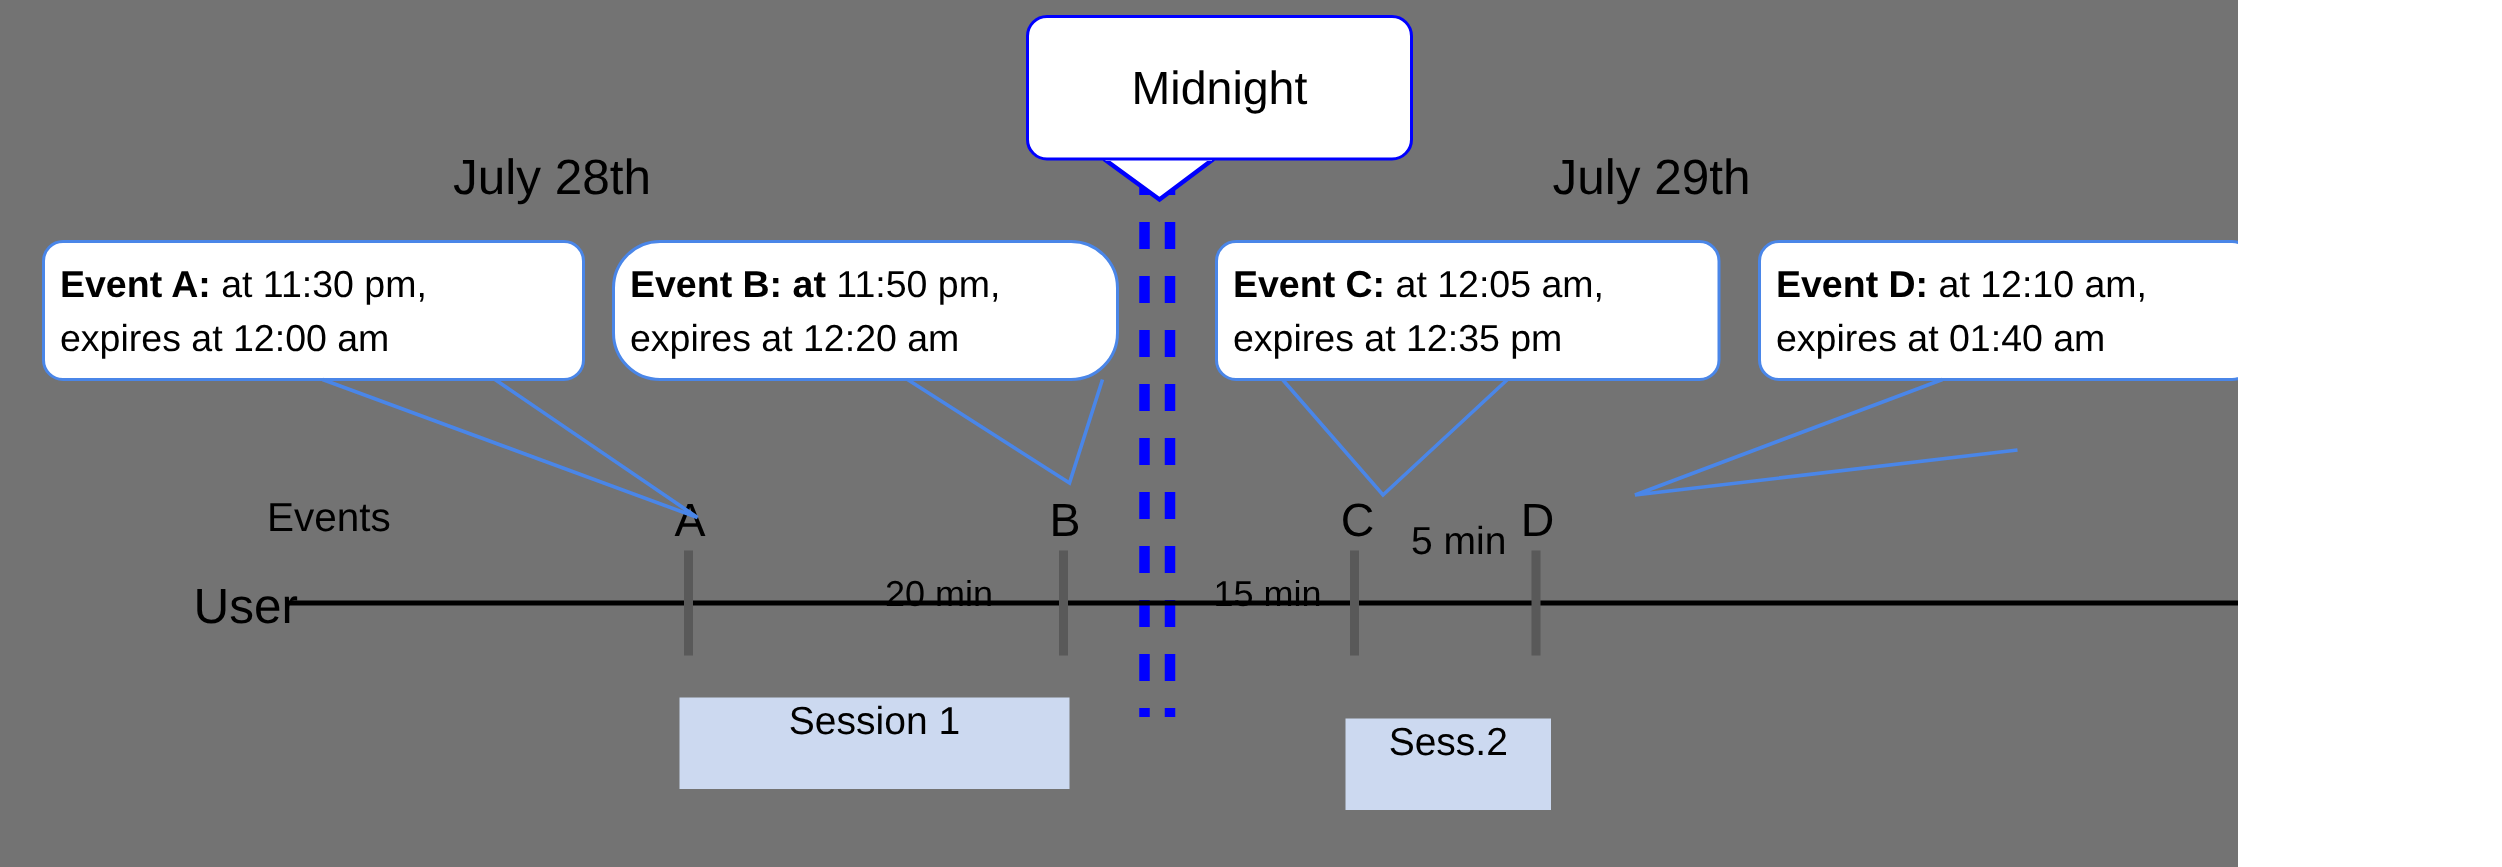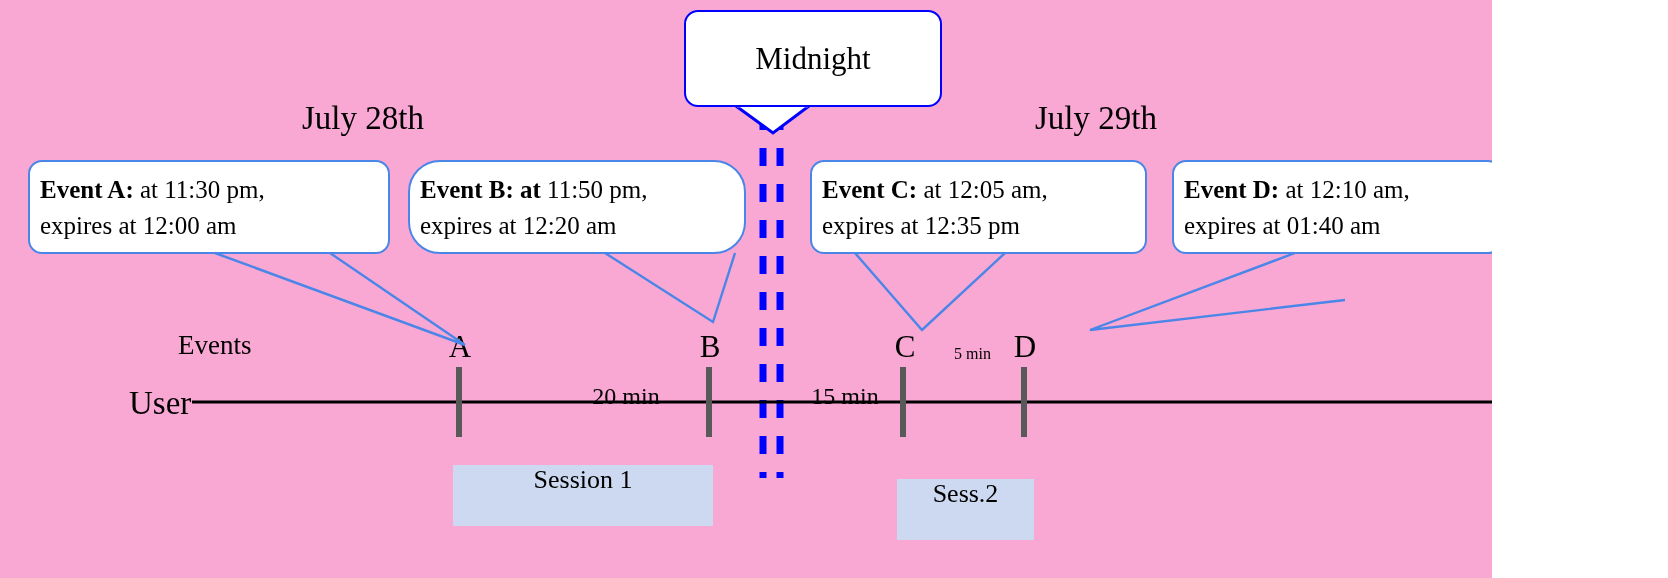--- a/index.html
+++ b/index.html
@@ -8,23 +8,22 @@
     background: #ffffff;
   }
   body {
     font-family: "Liberation Sans", sans-serif;
     color: #000000;
   }
   #canvas {
     position: relative;
     width: 1492px;
     height: 578px;
-    background: #f9a8d4;
+    background: #737373;
     overflow: hidden;
-    font-family: Liberation Serif, serif;
   }
 
   
   .callout {
     position: absolute;
     box-sizing: border-box;
     border: 2px solid #4a86e8;
     border-radius: 14px;
     background: #ffffff;
     font-size: 25px;
@@ -82,21 +81,21 @@
 
   
   .gap-label {
     position: absolute;
     color: #000000;
     text-align: center;
     white-space: nowrap;
     z-index: 5;
   }
   .gap-lg { font-size: 24px; margin-top: 44px; }
-  .gap-sm { font-size: 16px; }
+  .gap-sm { font-size: 26px; }
 
   
   .session-block {
     position: absolute;
     background: #ccd9f0;
     display: flex;
     justify-content: center;
     font-size: 26px;
     color: #000000;
     z-index: 3;

